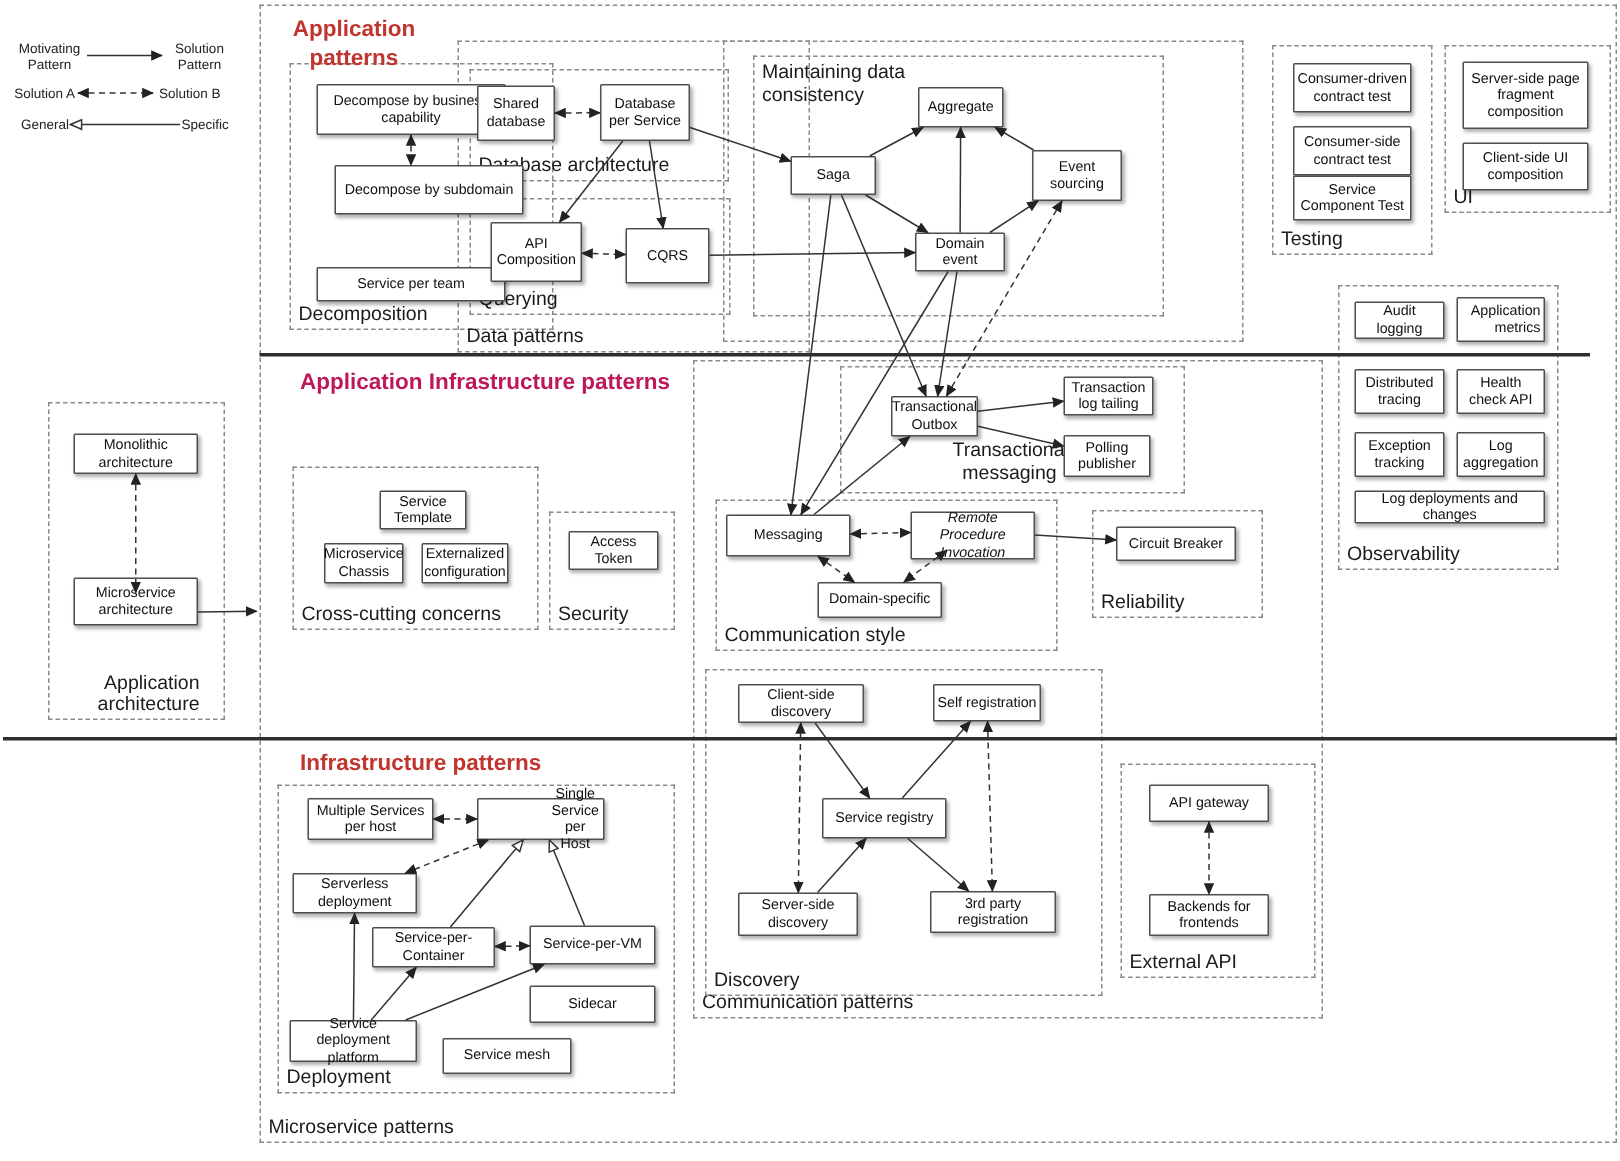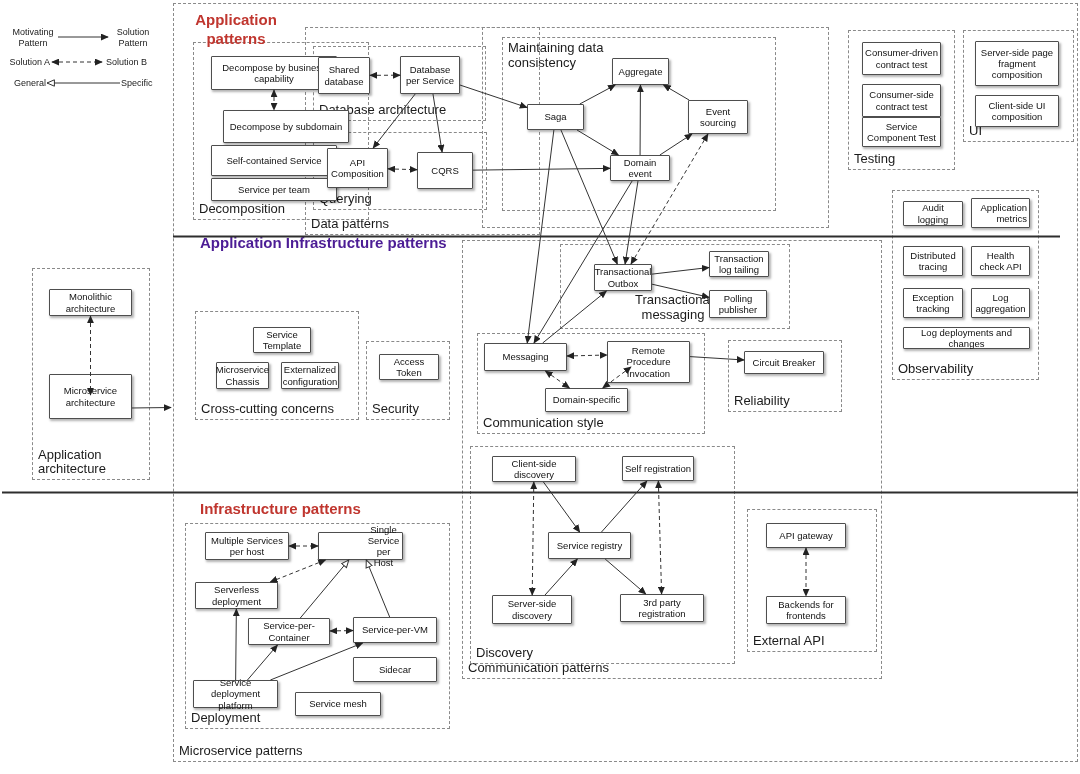--- a/index.html
+++ b/index.html
@@ -28,21 +28,21 @@
 <div id="stage">
 
   <div class="lgd tc" style="left:8px;top:27px;width:50px;">Motivating Pattern</div>
   <div class="lgd tc" style="left:108px;top:27px;width:50px;">Solution Pattern</div>
   <div class="lgd tr" style="left:4px;top:57px;width:46px;">Solution A</div>
   <div class="lgd" style="left:106px;top:57px;width:50px;">Solution B</div>
   <div class="lgd tr" style="left:10px;top:78px;width:36px;">General</div>
   <div class="lgd" style="left:121px;top:78px;width:42px;">Specific</div>
 
   <div class="sec-title tc" style="left: 190px; top: 11px; width: 92px; color: rgb(192, 54, 47);">Application patterns</div>
-  <div class="sec-title" style="left: 200px; top: 234px; width: 340px; color: #4c1d95;">Application Infrastructure patterns</div>
+  <div class="sec-title" style="left: 200px; top: 246px; width: 340px; color: #be185d;">Application Infrastructure patterns</div>
   <div class="sec-title" style="left: 200px; top: 500px; width: 260px; color: rgb(192, 54, 47);">Infrastructure patterns</div>
 
   <svg id="edges" xmlns="http://www.w3.org/2000/svg">
     <defs>
       <marker id="ah" markerWidth="8" markerHeight="7" refX="7.2" refY="3.5" orient="auto-start-reverse" markerUnits="userSpaceOnUse">
         <path d="M0,0 L8,3.5 L0,7 Z" fill="#222"></path>
       </marker>
       <marker id="oh" markerWidth="9" markerHeight="8" refX="8" refY="4" orient="auto-start-reverse" markerUnits="userSpaceOnUse">
         <path d="M0.6,0.8 L8,4 L0.6,7.2 Z" fill="#fff" stroke="#333" stroke-width="1"></path>
       </marker>
@@ -93,21 +93,21 @@
         <line x1="330" y1="630.9198113207547" x2="353" y2="630.5943396226415" class="e d" marker-start="url(#ah)" marker-end="url(#ah)"></line>
         <line x1="235.64213197969542" y1="680" x2="236.36294416243655" y2="609" class="e" marker-end="url(#ah)"></line>
         <line x1="247.484" y1="680" x2="277.444" y2="645" class="e" marker-end="url(#ah)"></line>
         <line x1="270.390625" y1="680" x2="362.6015625" y2="643" class="e" marker-end="url(#ah)"></line>
       </g>
   </svg>
 <div class="group" style="left: 173px; top: 3px; width: 903px; height: 757px;">
       <div class="glabel bl">Microservice patterns</div>
     </div>
     <div class="group" style="left: 32px; top: 268px; width: 116px; height: 210px;">
-      <div class="glabel bl" style="width: 95px;">Application architecture</div>
+      <div class="glabel bl" style="width: 95px; text-align: right;">Application architecture</div>
     </div>
     <div class="group" style="left: 193px; top: 42px; width: 174px; height: 176px;">
       <div class="glabel bl">Decomposition</div>
     </div>
     <div class="group" style="left: 305px; top: 27px; width: 233px; height: 206px;">
       <div class="glabel bl">Data patterns</div>
     </div>
     <div class="group" style="left: 313px; top: 46px; width: 171px; height: 73px;">
       <div class="glabel bl">Database architecture</div>
     </div>
@@ -149,21 +149,20 @@
       <div class="glabel bl">Discovery</div>
     </div>
     <div class="group" style="left: 747px; top: 509px; width: 128px; height: 141px;">
       <div class="glabel bl">External API</div>
     </div>
     <div class="group" style="left: 185px; top: 523px; width: 263px; height: 204px;">
       <div class="glabel bl">Deployment</div>
     </div>
     <div class="node" style="left: 211px; top: 56px; width: 126px; height: 34px;">Decompose by business capability</div>
     <div class="node" style="left: 211px; top: 110px; width: 126px; height: 33px; margin-left: 12px;">Decompose by subdomain</div>
-    <div class="node" style="left: 211px; top: 145px; width: 126px; height: 31px;">Self-contained Service</div>
     <div class="node" style="left: 211px; top: 178px; width: 126px; height: 23px;">Service per team</div>
     <div class="node" style="left: 318px; top: 57px; width: 52px; height: 37px;">Shared database</div>
     <div class="node" style="left: 400px; top: 56px; width: 60px; height: 38px;">Database per Service</div>
     <div class="node" style="left: 327px; top: 148px; width: 61px; height: 40px;">API Composition</div>
     <div class="node" style="left: 417px; top: 152px; width: 56px; height: 37px;">CQRS</div>
     <div class="node" style="left: 612px; top: 58px; width: 57px; height: 27px;">Aggregate</div>
     <div class="node" style="left: 527px; top: 104px; width: 57px; height: 26px;">Saga</div>
     <div class="node" style="left: 688px; top: 100px; width: 60px; height: 34px;">Event sourcing</div>
     <div class="node" style="left: 610px; top: 155px; width: 60px; height: 26px;">Domain event</div>
     <div class="node" style="left: 862px; top: 42px; width: 79px; height: 33px;">Consumer-driven contract test</div>
@@ -172,30 +171,30 @@
     <div class="node" style="left: 975px; top: 41px; width: 84px; height: 45px;">Server-side page fragment composition</div>
     <div class="node" style="left: 975px; top: 95px; width: 84px; height: 32px;">Client-side UI composition</div>
     <div class="node" style="left: 903px; top: 201px; width: 60px; height: 25px;">Audit logging</div>
     <div class="node" style="left: 971px; top: 198px; width: 59px; height: 30px; text-align: right;">Application metrics</div>
     <div class="node" style="left: 903px; top: 246px; width: 60px; height: 30px;">Distributed tracing</div>
     <div class="node" style="left: 971px; top: 246px; width: 59px; height: 30px;">Health check API</div>
     <div class="node" style="left: 903px; top: 288px; width: 60px; height: 30px;">Exception tracking</div>
     <div class="node" style="left: 971px; top: 288px; width: 59px; height: 30px;">Log aggregation</div>
     <div class="node" style="left: 903px; top: 327px; width: 127px; height: 22px;">Log deployments and changes</div>
     <div class="node" style="left: 49px; top: 289px; width: 83px; height: 27px;">Monolithic architecture</div>
-    <div class="node" style="left: 49px; top: 374px; width: 83px; height: 45px;">Microservice architecture</div>
+    <div class="node" style="left: 49px; top: 385px; width: 83px; height: 32px;">Microservice architecture</div>
     <div class="node" style="left: 253px; top: 327px; width: 58px; height: 26px;">Service Template</div>
     <div class="node" style="left: 216px; top: 362px; width: 53px; height: 27px;">Microservice Chassis</div>
     <div class="node" style="left: 281px; top: 362px; width: 58px; height: 27px;">Externalized configuration</div>
     <div class="node" style="left: 379px; top: 354px; width: 60px; height: 26px;">Access Token</div>
     <div class="node" style="left: 594px; top: 264px; width: 58px; height: 27px;">Transactional Outbox</div>
     <div class="node" style="left: 709px; top: 251px; width: 60px; height: 26px;">Transaction log tailing</div>
     <div class="node" style="left: 709px; top: 290px; width: 58px; height: 28px;">Polling publisher</div>
     <div class="node" style="left: 484px; top: 343px; width: 83px; height: 28px;">Messaging</div>
-    <div class="node" style="left: 607px; top: 341px; width: 83px; height: 42px;">Remote Procedure Invocation</div>
+    <div class="node" style="left: 607px; top: 341px; width: 83px; height: 32px; font-style: italic;">Remote Procedure Invocation</div>
     <div class="node" style="left: 545px; top: 388px; width: 83px; height: 24px;">Domain-specific</div>
     <div class="node" style="left: 744px; top: 351px; width: 80px; height: 23px;">Circuit Breaker</div>
     <div class="node" style="left: 492px; top: 456px; width: 84px; height: 26px;">Client-side discovery</div>
     <div class="node" style="left: 622px; top: 456px; width: 72px; height: 25px;">Self registration</div>
     <div class="node" style="left: 548px; top: 532px; width: 83px; height: 27px;">Service registry</div>
     <div class="node" style="left: 492px; top: 595px; width: 80px; height: 29px;">Server-side discovery</div>
     <div class="node" style="left: 620px; top: 594px; width: 84px; height: 28px;">3rd party registration</div>
     <div class="node" style="left: 766px; top: 523px; width: 80px; height: 25px;">API gateway</div>
     <div class="node" style="left: 766px; top: 596px; width: 80px; height: 28px;">Backends for frontends</div>
     <div class="node" style="left: 205px; top: 532px; width: 84px; height: 28px;">Multiple Services per host</div>

